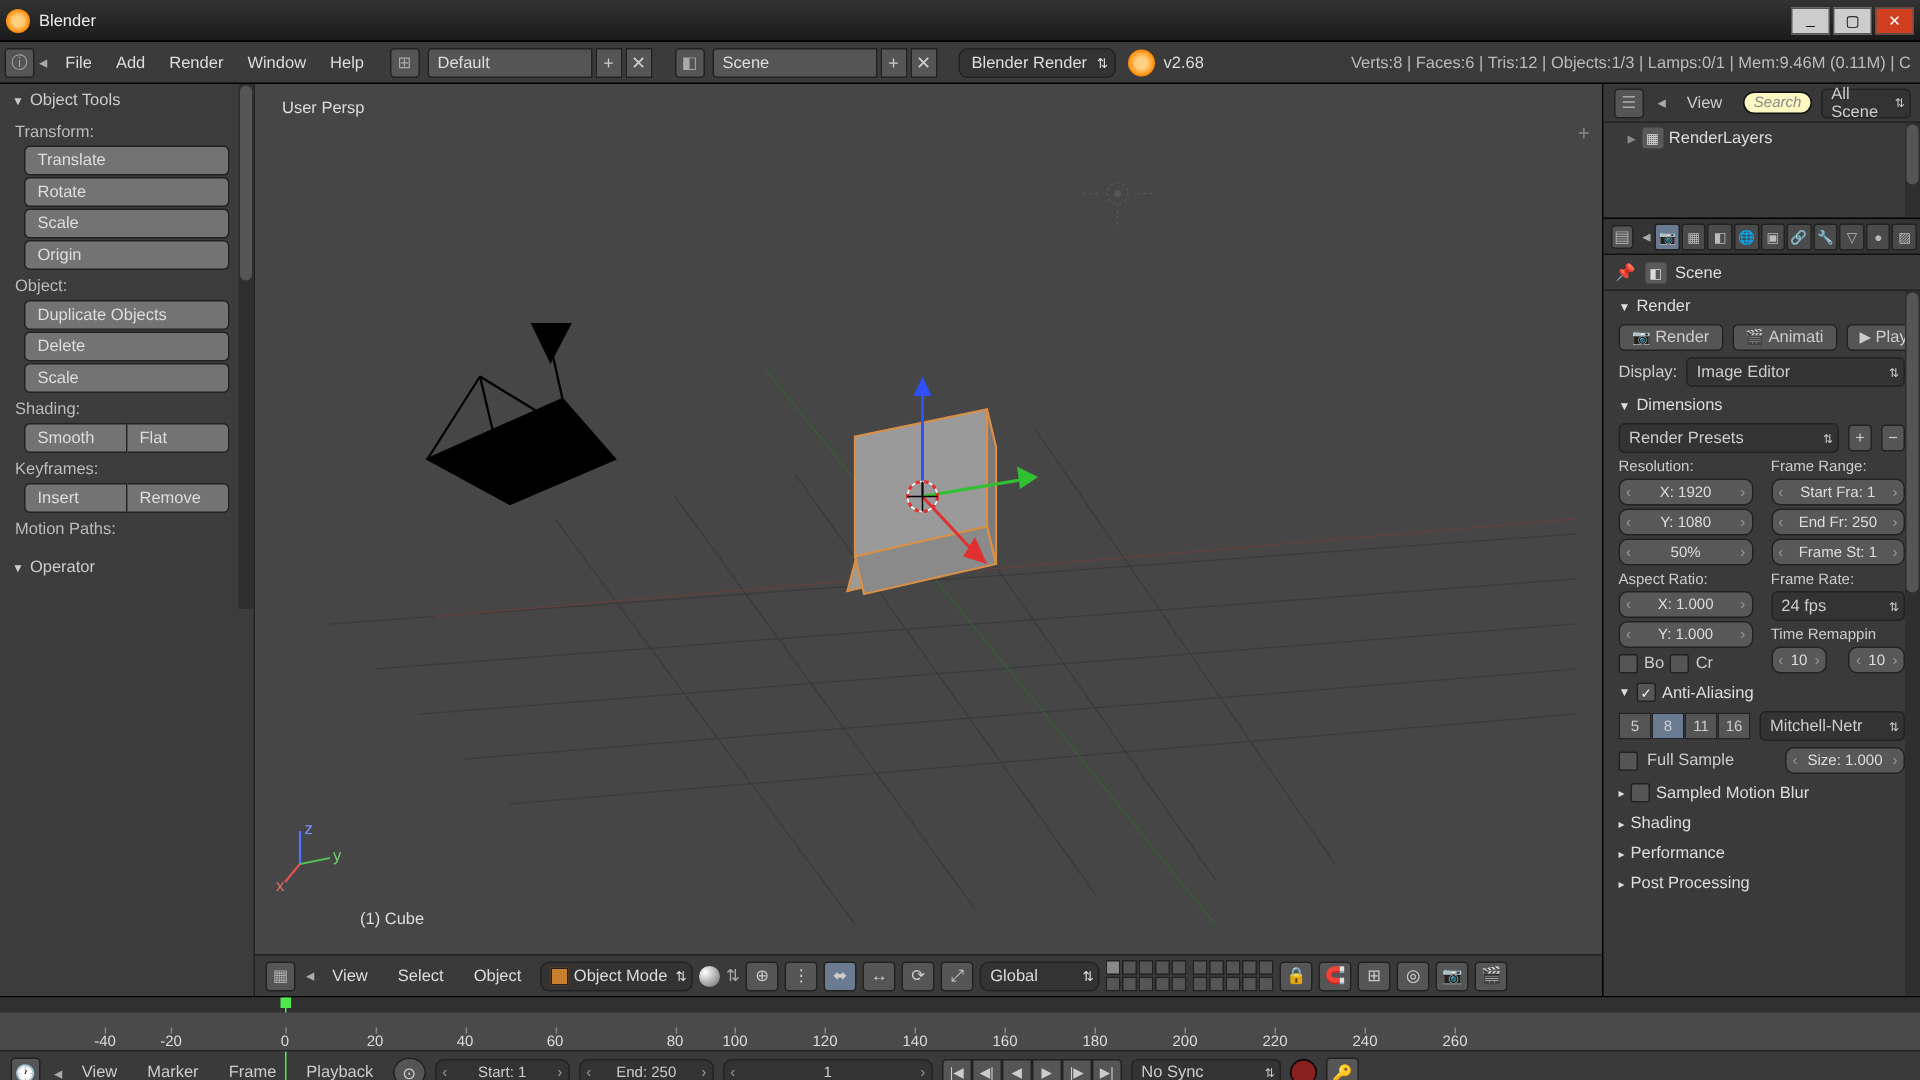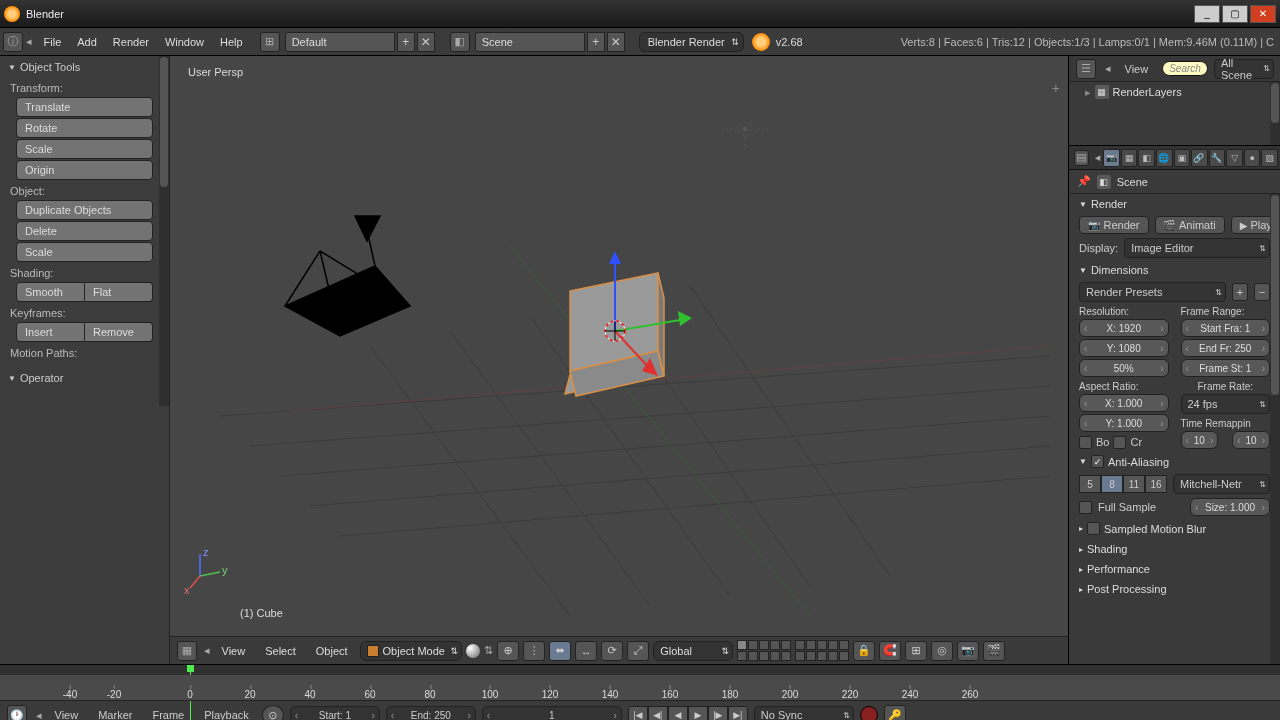--- a/index.html
+++ b/index.html
@@ -421,21 +421,21 @@
                 <span>Bo</span>
               <span class="chk"></span>
                 <span>Cr</span>
             </div>
           </div>
           <div style="flex:1;">
             <div style="color:#ccc;font-size:10px;margin-bottom:2px;">Frame Range:</div>
             <div class="num-field">Start Fra: 1</div>
             <div class="num-field" style="margin-top:2px;">End Fr: 250</div>
             <div class="num-field" style="margin-top:2px;">Frame St: 1</div>
-            <div style="color:#ccc;font-size:10px;margin:4px 0 2px;text-align:center;">Frame Rate:</div>
+            <div style="color:#ccc;font-size:10px;margin:4px 0 2px;">Frame Rate:</div>
             <div class="sel-field">
                 <span>24 fps</span>
               </div>
             <div style="color:#ccc;font-size:10px;margin:4px 0 2px;">Time Remappin</div>
             <div style="display:flex;gap:14px;">
               <div class="num-field" style="flex:1;">10</div>
               <div class="num-field" style="flex:1;">10</div>
             </div>
           </div>
         </div>
@@ -489,21 +489,21 @@
   <div class="tl-strip">
     <div class="tl-cursor" style="left: 190px;"></div>
   </div>
   <div class="tl-ruler" id="tlruler">
       <div class="tl-tick" style="left: 70px;">-40</div>
       <div class="tl-tick" style="left: 114px;">-20</div>
       <div class="tl-tick" style="left: 190px;">0</div>
       <div class="tl-tick" style="left: 250px;">20</div>
       <div class="tl-tick" style="left: 310px;">40</div>
       <div class="tl-tick" style="left: 370px;">60</div>
-      <div class="tl-tick" style="left: 430px; text-align: right;">80</div>
+      <div class="tl-tick" style="left: 450px; text-align: right;">80</div>
       <div class="tl-tick" style="left: 490px;">100</div>
       <div class="tl-tick" style="left: 550px;">120</div>
       <div class="tl-tick" style="left: 610px;">140</div>
       <div class="tl-tick" style="left: 670px;">160</div>
       <div class="tl-tick" style="left: 730px;">180</div>
       <div class="tl-tick" style="left: 790px;">200</div>
       <div class="tl-tick" style="left: 850px;">220</div>
       <div class="tl-tick" style="left: 910px;">240</div>
       <div class="tl-tick" style="left: 970px;">260</div>
     </div>

